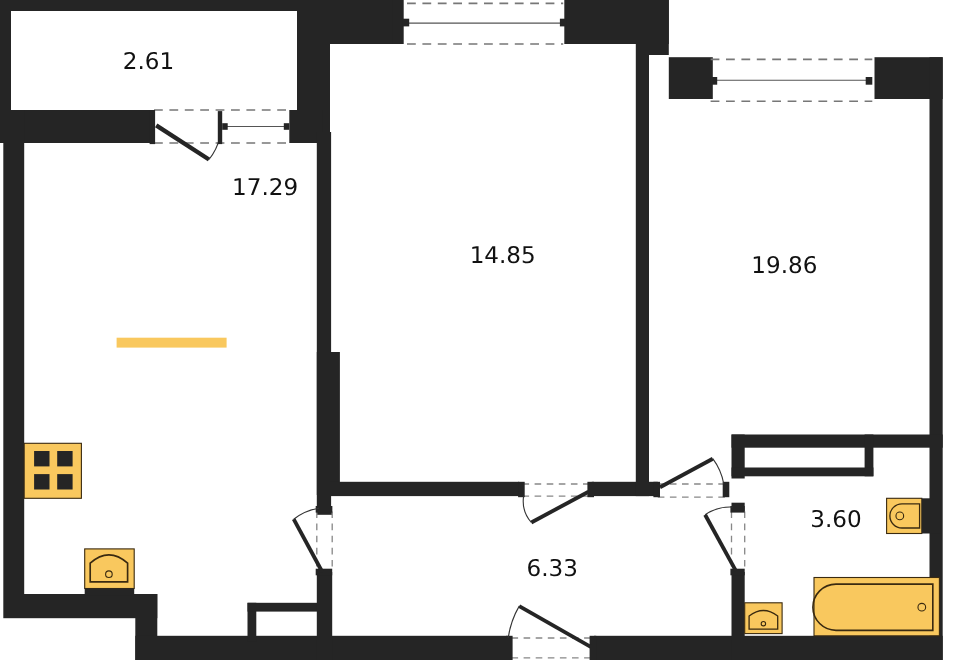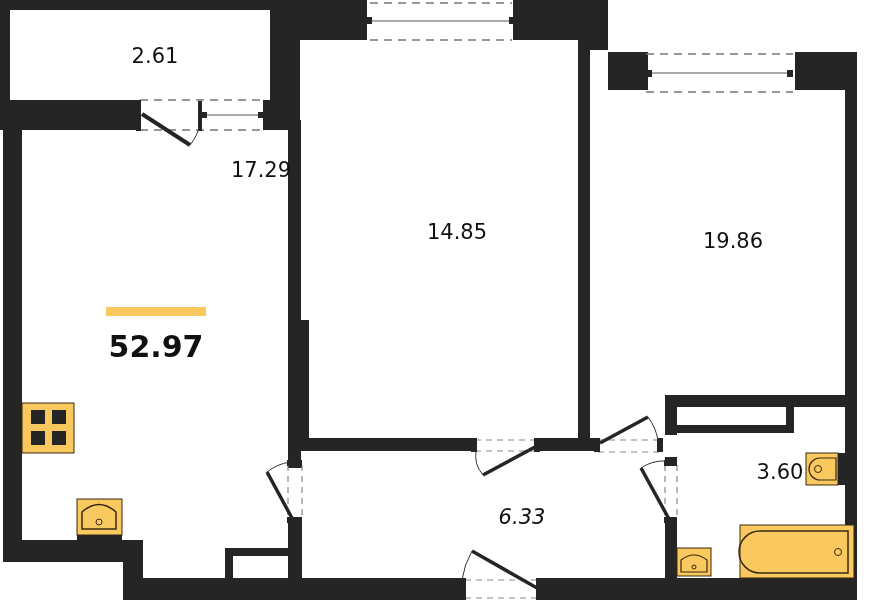--- a/index.html
+++ b/index.html
@@ -1,18 +1,18 @@
 <!DOCTYPE html>
 <html><head>
 <meta charset="utf-8">
 <style>
   html, body { margin:0; padding:0; background:#ffffff; }
   body { width:876px; height:600px; position:relative; overflow:hidden; font-family:"DejaVu Sans", sans-serif; }
   #plan { position:absolute; left:0; top:0; width:876px; height:600px; }
-  .label { position:absolute; font-family:"DejaVu Sans", sans-serif; color:#111; font-size:21px; transform:translate(-50%,-50%); white-space:nowrap;margin-left:20px; }
+  .label { position:absolute; font-family:"DejaVu Sans", sans-serif; color:#111; font-size:21px; transform:translate(-50%,-50%); white-space:nowrap; }
   .total { position:absolute; font-family:"DejaVu Sans", sans-serif; font-weight:bold; color:#111; font-size:30px; transform:translate(-50%,-50%); }
   .accent-bar { position:absolute; background:#f9c85e; }
 </style>
 </head>
 <body>
 
 <div id="plan">
   <svg width="876" height="600" viewBox="0 0 876 600" xmlns="http://www.w3.org/2000/svg">
     <g fill="#252525">
 
@@ -154,21 +154,20 @@
       <circle cx="694" cy="567" r="2" fill="none" stroke="#3a2a10" stroke-width="1"></circle>
     </g>
     <g>
       <rect x="740" y="525" width="114" height="53" fill="#f9c85e" stroke="#3a2a10" stroke-width="1"></rect>
       <path d="M848 531 L760 531 A 20 20 0 0 0 760 573 L848 573 Z" fill="none" stroke="#3a2a10" stroke-width="1.5"></path>
       <circle cx="838" cy="552" r="3.5" fill="none" stroke="#3a2a10" stroke-width="1"></circle>
     </g>
   </svg>
 
   <div class="accent-bar" style="left:106px; top:307px; width:100px; height:9px;"></div>
-  <div class="total" style="left:156px; top:346px;">52.97</div>
 
   <div class="label" style="left:135px; top:56px;">2.61</div>
   <div class="label" style="left:241px; top:170px;">17.29</div>
-  <div class="label" style="left:437px; top:232px;">14.85</div>
+  <div class="label" style="left:457px; top:232px;">14.85</div>
   <div class="label" style="left:713px; top:241px;">19.86</div>
-  <div class="label" style="left:502px; top:517px;font-style:italic;">6.33</div>
+  <div class="label" style="left:502px; top:517px;">6.33</div>
   <div class="label" style="left:760px; top:472px;text-align:center;">3.60</div>
 </div>
 
 </body></html>

